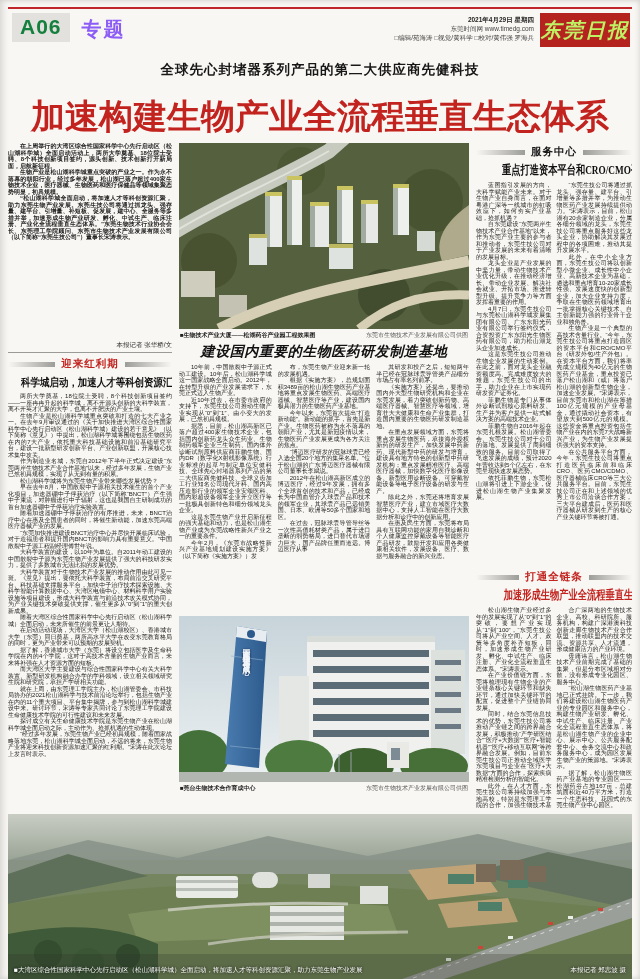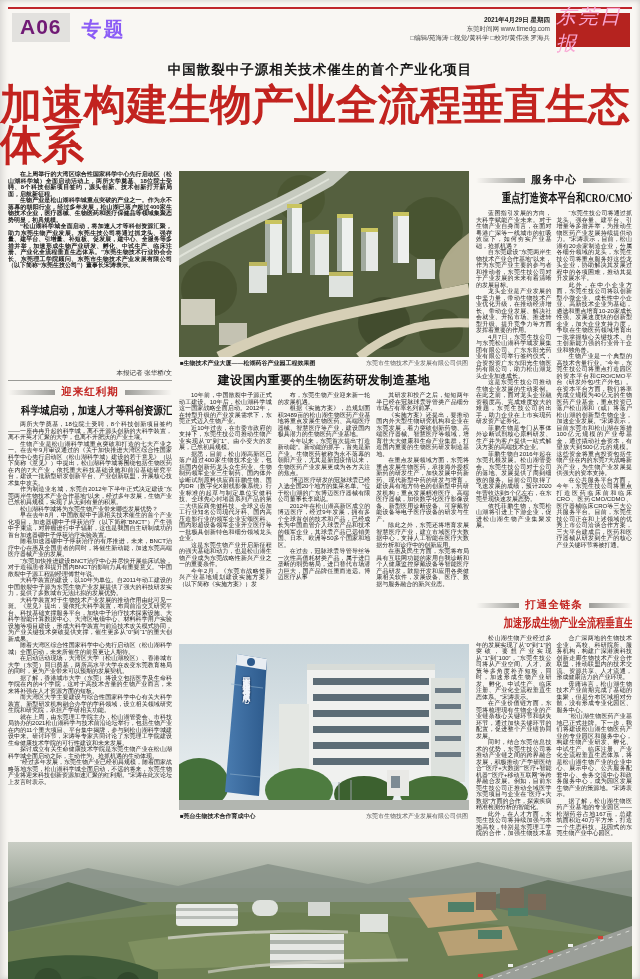--- a/index.html
+++ b/index.html
@@ -3,33 +3,33 @@
 <meta charset="utf-8">
 <style>
   html,body{margin:0;padding:0;background:#e8e6e1;}
   *{box-sizing:border-box;}
   .page{position:relative;width:640px;height:979px;margin:0 auto;background:#f9f7f3;
         font-family:"Liberation Sans",sans-serif;color:#1c1c1c;overflow:hidden;
         box-shadow:inset 3px 0 6px rgba(0,0,0,.12), inset -2px 0 4px rgba(0,0,0,.08);}
   .top-rule{height:2px;background:#c0262c;margin:7px 8px 0;}
   
   .header{display:flex;align-items:flex-start;margin:4px 10px 0 12px;height:40px;}
-  .page-no{background:#e2e1de;color:#701a75;font-weight:bold;font-size:21px;
+  .page-no{background:#e2e1de;color:#15803d;font-weight:bold;font-size:21px;
            padding:2px 8px 3px;line-height:24px;letter-spacing:1px;}
   .section-label{color:#8b5cf6;font-weight:bold;font-size:20px;margin:3px 0 0 12px;letter-spacing:2px;}
   .header-right{margin-left:auto;display:flex;align-items:flex-start;}
   .meta{text-align:right;font-size:6.5px;line-height:9px;color:#444;margin:2px 6px 0 0;}
   .meta .d1{font-weight:bold;color:#222;}
-  .masthead{width:74px;height:34px;background:#b5231f;color:#f9a8d4;display:flex;align-items:center;
-            justify-content:center;font-family:"Liberation Serif",serif;font-weight:normal;
+  .masthead{width:90px;height:34px;background:#b5231f;color:#bef264;display:flex;align-items:center;
+            justify-content:center;font-family:"Liberation Serif",serif;font-weight:bold;
             font-size:20px;letter-spacing:2px;font-style:italic;}
   
   .kicker-top{text-align:center;font-size:13.5px;font-weight:bold;color:#171717;margin-top:8px;letter-spacing:1px;}
-  .main-title{margin:6px 0 6px;font-family:"Liberation Serif",serif;
-              font-weight:bold;font-size:42px;line-height:40px;color:#c2231f;letter-spacing:0;}
+  .main-title{margin:18px 0 6px;text-align:center;font-family:"Liberation Serif",serif;
+              font-weight:bold;font-size:34px;line-height:40px;color:#c2231f;letter-spacing:0;}
   
   .content{display:flex;gap:7px;margin:4px 8px 0;height:666px;overflow:hidden;}
   .colA{width:164px;flex:none;}
   .colB{width:290px;flex:none;}
   .colC{flex:1;min-width:0;}
   .lede{height:196px;overflow:hidden;}
   .lede p{margin:0;font-size:8.5px;line-height:10.3px;font-weight:bold;text-indent:2em;
           text-align:justify;color:#111;}
   .byline{text-align:right;font-size:6.5px;color:#333;margin:2px 0 2px;}
   .rule{border:none;border-top:1px solid #9a9a96;margin:2px 0 4px;}
@@ -37,21 +37,21 @@
   .kicker::before{content:"";flex:1;height:5px;margin-right:6px;
                   background:linear-gradient(to left,#9c9c98,rgba(156,156,152,0));}
   .kicker::after{content:"";flex:1;height:5px;margin-left:6px;
                  background:linear-gradient(to right,#9c9c98,rgba(156,156,152,0));}
   .kicker b{font-size:10.5px;letter-spacing:1px;color:#171717;white-space:nowrap;}
   .kicker b.red{color:#c2231f;}
   .sec-title{text-align:center;font-family:"Liberation Serif",serif;font-weight:bold;
              color:#111;margin:1px 0 3px;overflow:hidden;}
   .fit{display:inline-block;white-space:nowrap;}
   .t-dividend .fit{font-size:11px;transform:scaleX(.86);transform-origin:50% 50%;}
-  .t-momentum .fit{font-size:12px;letter-spacing:.5px;}
+  .t-momentum .fit{font-size:14px;letter-spacing:.5px;font-style:italic;}
   .t-platform .fit{font-size:12.5px;transform:scaleX(.74);transform-origin:50% 50%;}
   .t-chain .fit{font-size:12.5px;transform:scaleX(.74);transform-origin:50% 50%;color:#c2231f;}
   .t-chain{color:#c2231f;}
   .textflow p{margin:0;font-size:6px;line-height:6.5px;text-indent:2em;text-align:justify;color:#222;}
   .colA .bodytext{height:420px;overflow:hidden;}
   .cols3{display:flex;gap:6px;height:252px;overflow:hidden;margin-top:1px;}
   .cols3 > div{flex:1;min-width:0;}
   .cols2{display:flex;gap:5px;overflow:hidden;}
   .cols2 > div{flex:1;min-width:0;}
   .h-s1{height:366px;}
@@ -83,21 +83,21 @@
     <div class="header-right">
       <div class="meta">
         <div class="d1">2021年4月29日 星期四</div>
         <div>东莞时间网 www.timedg.com</div>
         <div>□编辑/苑海涛 □视觉/黄科学 □校对/黄伟强 罗海兵</div>
       </div>
       <div class="masthead">东莞日报</div>
     </div>
   </div>
 
-  <div class="kicker-top">中国散裂中子源相关技术催生的首个产业化项目</div>
+  <div class="kicker-top">全球先心封堵器系列产品的第二大供应商先健科技</div>
   <h1 class="main-title">加速构建生物产业全流程垂直生态体系</h1>
 
   <div class="content">
 
     <div class="colA">
       <div class="lede textflow">
           <p>在上周举行的大湾区综合性国家科学中心先行启动区（松山湖科学城）全面启动活动上，两所大学奠基、18位院士受聘、8个科技创新项目签约，源头创新、技术创新打开新局面，启航新征程。</p>
           <p>生物产业是松山湖科学城重点突破的产业之一。作为永不落幕的朝阳行业，经过多年发展，松山湖已落户超过400家生物技术企业，医疗器械、生物医药和医疗保健品等领域集聚态势明显，初具规模。</p>
           <p>“松山湖科学城全面启动，将加速人才等科创资源汇聚，助力东莞生物产业发展。东莞生技公司将通过抓龙头、强存量、建平台、引增量、补短板、促发展，建中心、全服务等多措并举，加速形成生物产业研发、孵化、中试生产、临床注册、产业化全流程垂直生态体系。”东莞生物技术行业协会会长、东莞理工学院顾问、东莞市生物技术产业发展有限公司（以下简称“东莞生技公司”）董事长宋涛表示。</p>
         </div>

